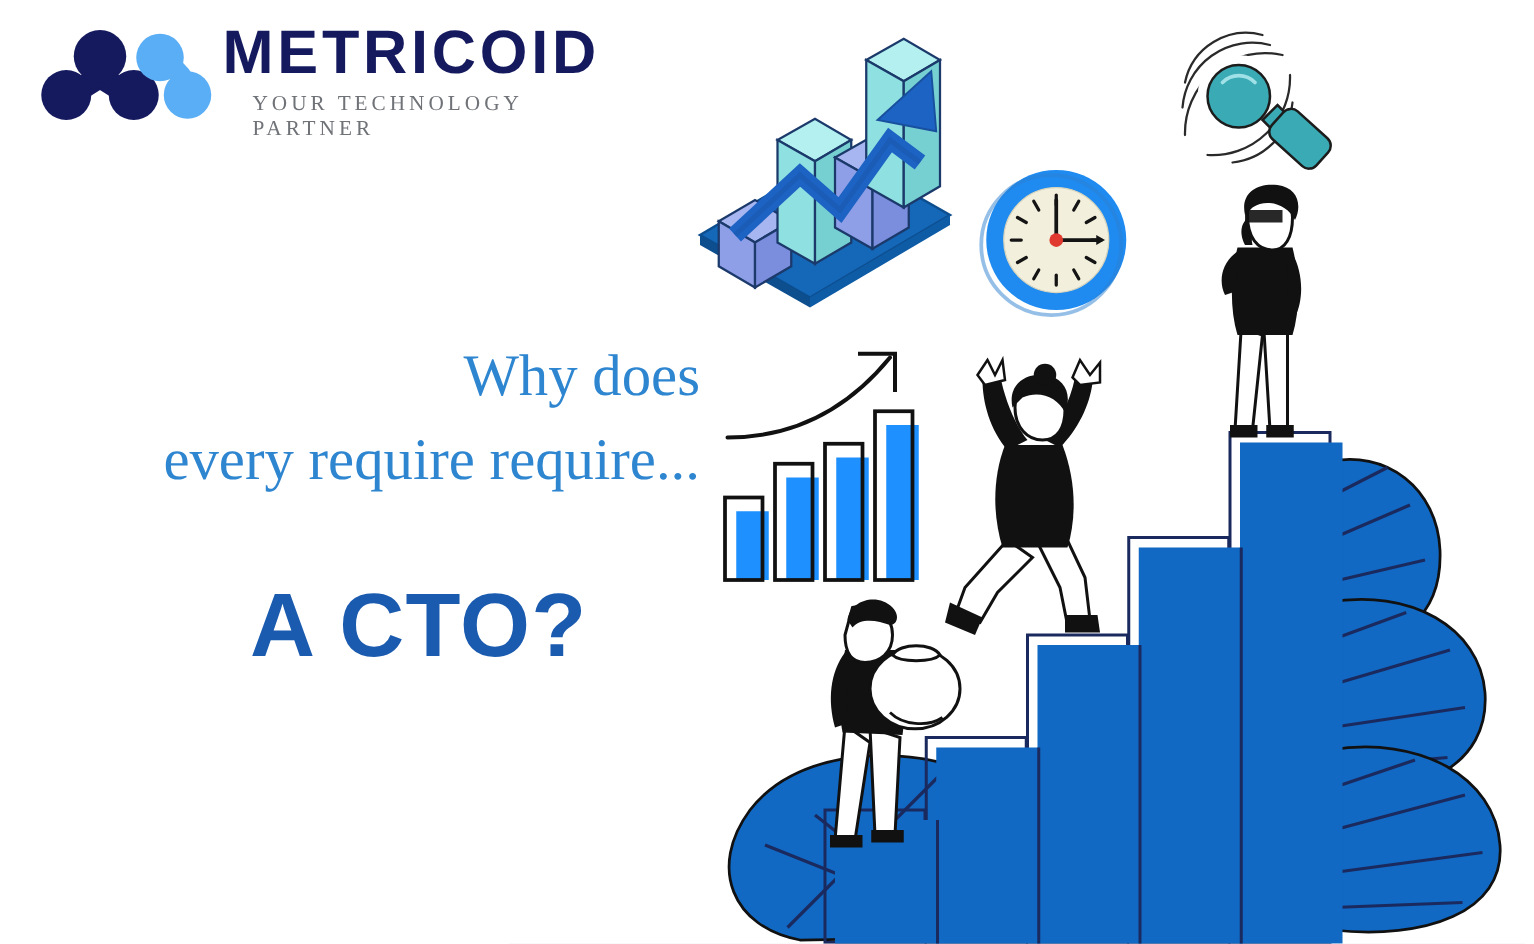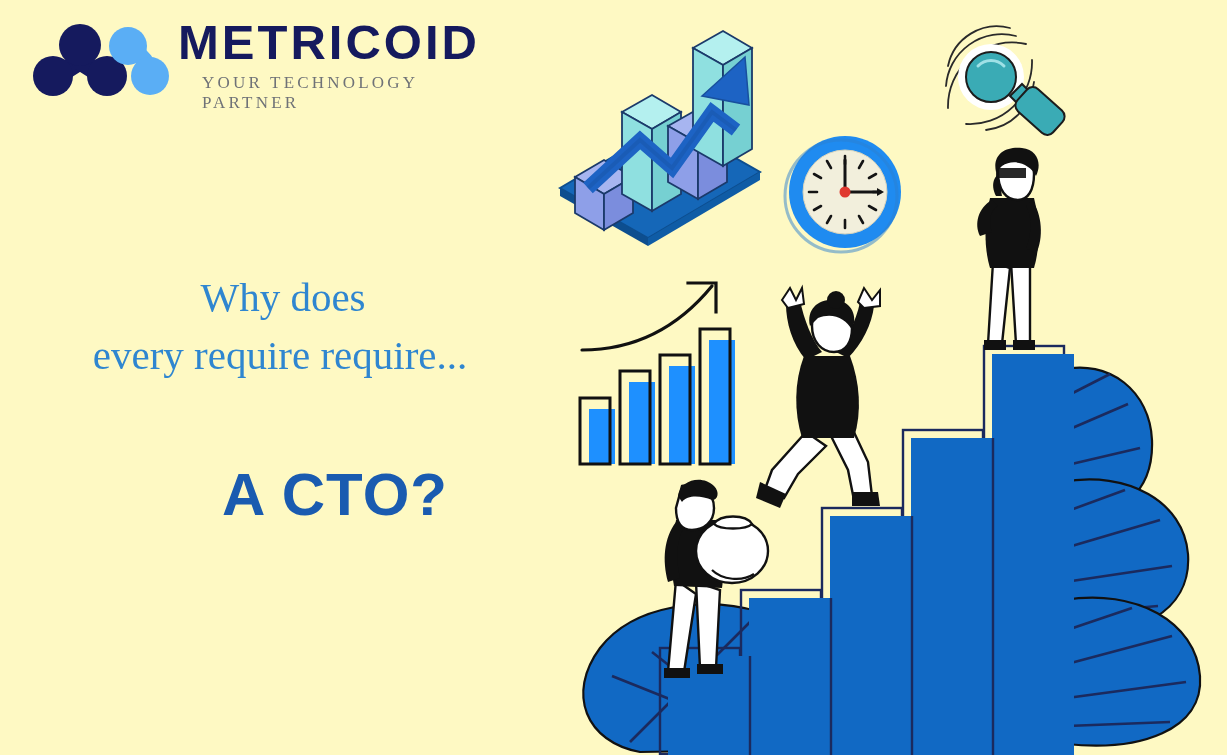--- a/index.html
+++ b/index.html
@@ -2,48 +2,49 @@
 <html><head>
 <meta charset="utf-8">
 <style>
   html,body{margin:0;padding:0;}
   body{
     width:1227px;height:755px;
     background:#dcdcdc;
     font-family:"Liberation Sans",sans-serif;
     overflow:hidden;
   }
-  .canvas{position:relative;width:1227px;height:755px;background:#fef9c3;overflow:hidden;}
+  .canvas{position:relative;width:1227px;height:755px;background:#ffffff;overflow:hidden;}
 
   
   .logo{position:absolute;left:30px;top:14px;width:460px;height:90px;}
   .logo-mark{position:absolute;left:0;top:6px;width:140px;height:80px;}
   .logo-text{position:absolute;left:148px;top:4px;}
   .logo-name{
     font-size:49px;font-weight:700;color:#151a5e;
     letter-spacing:3px;line-height:1;font-family:"Liberation Sans",sans-serif;
   }
   .logo-tag{
     font-size:17px;color:#6f7277;letter-spacing:3.2px;
     margin-top:6px;margin-left:24px;font-family:Liberation Serif, serif;
   }
 
   
   .headline{position:absolute;left:0px;top:268px;width:560px;text-align:center;}
   .hl-line{
     font-family:"Liberation Serif",serif;
-    color:#2f86d0;font-size:41px;line-height:1.42;
+    color:#2f86d0;font-size:47px;line-height:1.42;
     white-space:nowrap;
+    text-align:right;
   }
   .hl-line.l1{padding-left:6px;}
   .hl-line.l2{padding-left:0px;}
   .cto{
     position:absolute;left:0;top:460px;width:560px;text-align:center;
     font-family:"Liberation Sans",sans-serif;
-    font-weight:700;font-size:60px;color:#1a5bb0;
+    font-weight:700;font-size:72px;color:#1a5bb0;
     letter-spacing:1px;
     padding-left:110px;box-sizing:border-box;
   }
 
   
   .art{position:absolute;left:0;top:0;width:1227px;height:755px;}
   .art svg{display:block;}
 </style>
 </head>
 <body>

